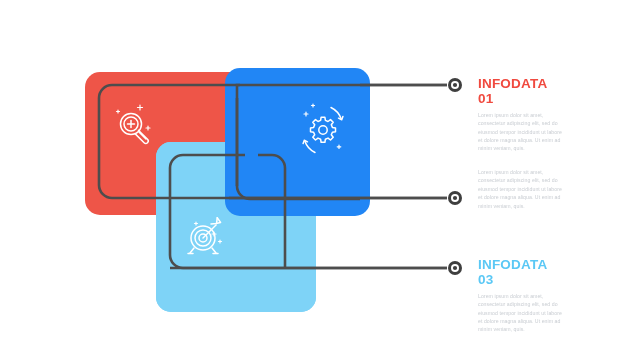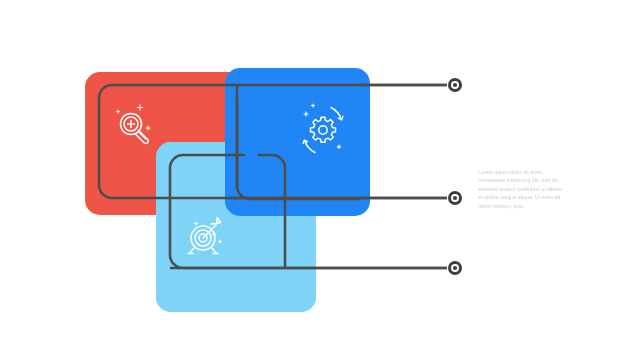--- a/index.html
+++ b/index.html
@@ -145,19 +145,27 @@
         <line x1="212" y1="234" x2="216" y2="234"></line>
         <line x1="196" y1="222" x2="196" y2="225"></line>
         <line x1="194.5" y1="223.5" x2="197.5" y2="223.5"></line>
         <line x1="220" y1="240" x2="220" y2="243"></line>
         <line x1="218.5" y1="241.5" x2="221.5" y2="241.5"></line>
       </g>
     </g>
 
   </svg>
 
+  <div class="info-block" id="block-1">
+    <div class="info-title" style="color:#f04a3f;">INFODATA 01</div>
+    <div class="info-desc">Lorem ipsum dolor sit amet, consectetur adipiscing elit, sed do eiusmod tempor incididunt ut labore et dolore magna aliqua. Ut enim ad minim veniam, quis.</div>
+  </div>
 
   <div class="info-block" id="block-2">
     <div class="info-desc">Lorem ipsum dolor sit amet, consectetur adipiscing elit, sed do eiusmod tempor incididunt ut labore et dolore magna aliqua. Ut enim ad minim veniam, quis.</div>
   </div>
 
+  <div class="info-block" id="block-3">
+    <div class="info-title" style="color:#5bc8f5;">INFODATA 03</div>
+    <div class="info-desc">Lorem ipsum dolor sit amet, consectetur adipiscing elit, sed do eiusmod tempor incididunt ut labore et dolore magna aliqua. Ut enim ad minim veniam, quis.</div>
+  </div>
 
 </div>
 
 </body></html>

